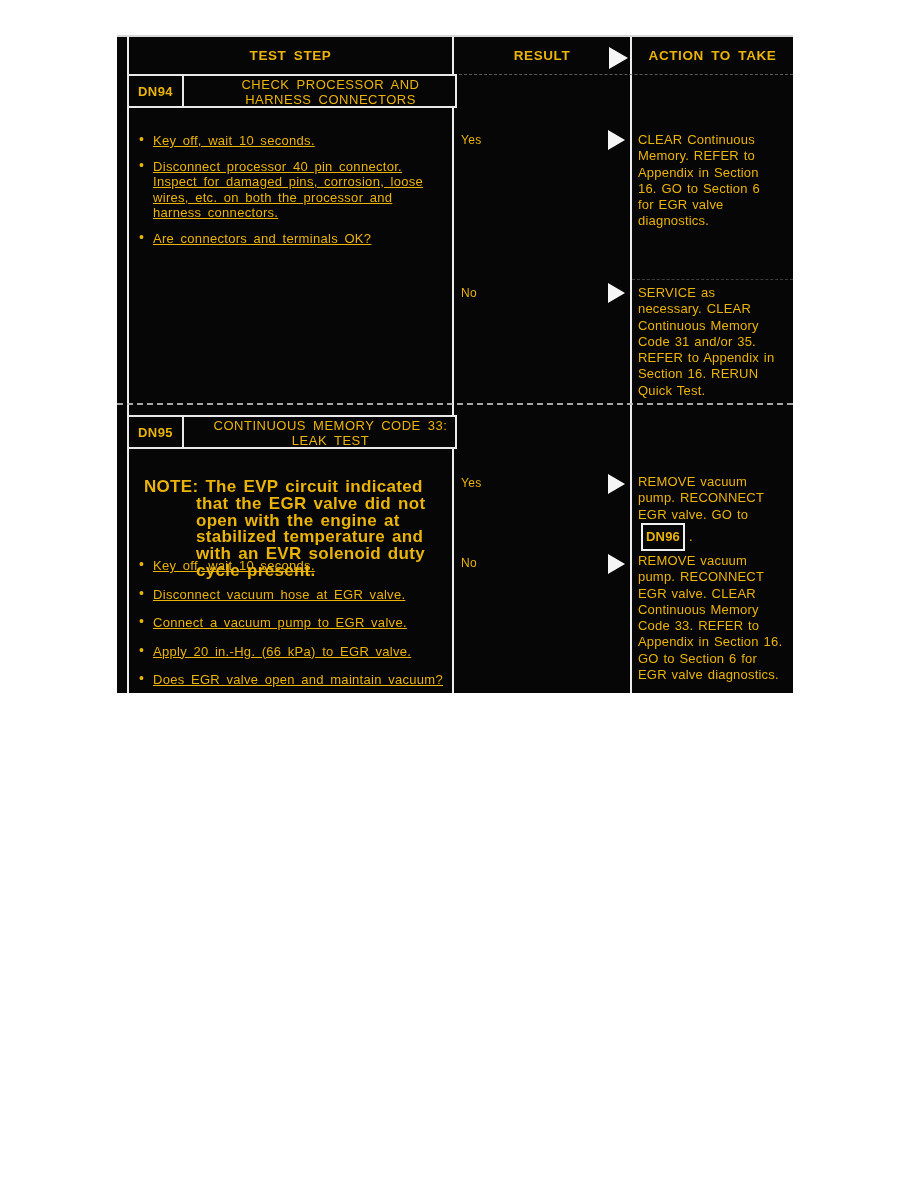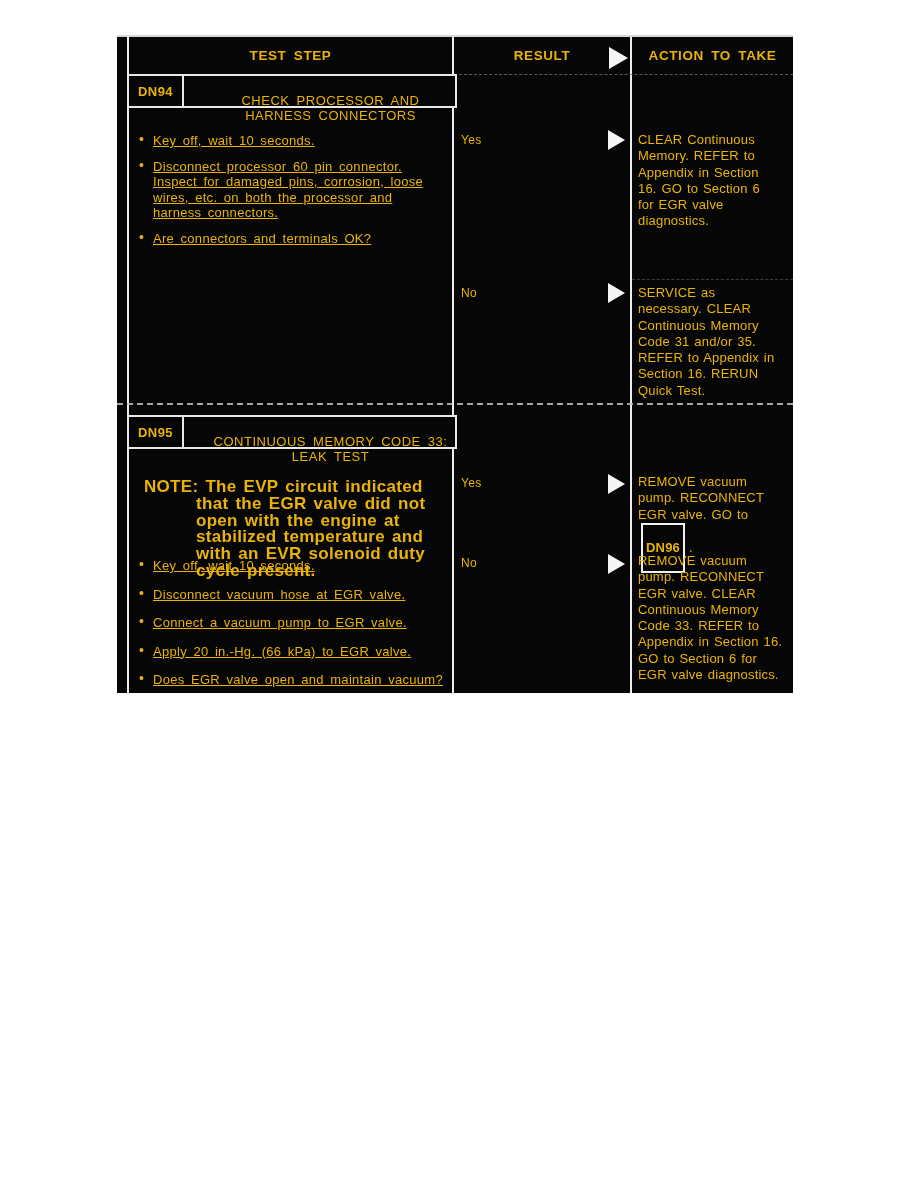--- a/index.html
+++ b/index.html
@@ -37,21 +37,21 @@
   .tri.a2n { left:491px; top:517px; }
   
   .step-row { position:absolute; left:10px; width:330px; height:34px;
               border:2px solid #e8e8e8; background:#060606; display:flex; box-sizing:border-box;text-align:center; }
   .step-row.s1 { top:37px; }
   .step-row.s2 { top:378px; }
   .step-id { width:53px; flex:0 0 53px; border-right:2px solid #e8e8e8;
              display:flex; align-items:center; justify-content:center;
              font-weight:bold; font-size:13px; letter-spacing:.4px; }
   .step-title { flex:1; padding:1px 4px 0 26px; font-size:13px; line-height:15px;
-                letter-spacing:.5px; word-spacing:3px;margin-top:16px; }
+                letter-spacing:.5px; word-spacing:3px; }
   
   .bullets { position:absolute; left:22px; width:307px; margin:0; padding:0; list-style:none;
              font-size:13px; line-height:15.5px; letter-spacing:.3px; word-spacing:2.5px; }
   .bullets.b1 { top:96px; }
   .bullets.b2 { top:521px; }
   .bullets li { position:relative; padding-left:14px;text-decoration:underline; }
   .bullets.b1 li { margin-bottom:10px; }
   .bullets.b2 li { margin-bottom:13px; }
   .bullets li::before { content:"\2022"; position:absolute; left:0; top:-1px; font-size:14px; }
   .note { position:absolute; left:23px; top:438px; width:303px; margin:4px;
@@ -63,21 +63,21 @@
   .res-label.y1 { top:96px; }
   .res-label.n1 { top:249px; }
   .res-label.y2 { top:439px; }
   .res-label.n2 { top:519px; }
   .action { position:absolute; left:521px; font-size:13px; line-height:16.3px;
             letter-spacing:.2px; word-spacing:1px; }
   .action.act1y { top:95px;  width:128px; }
   .action.act1n { top:248px; width:138px; }
   .action.act2y { top:437px; width:128px; }
   .action.act2n { top:516px; width:146px; }
-  .ref-box { display:inline-block; border:2px solid #f0f0f0; padding:16px 3px;
+  .ref-box { display:inline-block; border:2px solid #f0f0f0; padding:5px 3px;
              font-weight:bold; margin:0 4px 0 3px; line-height:14px; }
 </style>
 </head>
 <body>
 
 <div class="page">
   <div class="diag-table">
 
     <div class="vline left"></div>
     <div class="vline d1"></div>
@@ -91,21 +91,21 @@
     <div class="tri hdr-tri"></div>
     <div class="hdr h-action">ACTION TO TAKE</div>
 
     <div class="step-row s1">
       <div class="step-id">DN94</div>
       <div class="step-title">CHECK PROCESSOR AND HARNESS CONNECTORS</div>
     </div>
 
     <ul class="bullets b1">
       <li>Key off, wait 10 seconds.</li>
-      <li>Disconnect processor 60 pin connector. Inspect for damaged pins, corrosion, loose wires, etc. on both the processor and harness connectors.</li>
+      <li>Disconnect processor 40 pin connector. Inspect for damaged pins, corrosion, loose wires, etc. on both the processor and harness connectors.</li>
       <li>Are connectors and terminals OK?</li>
     </ul>
 
     <div class="res-label y1">Yes</div>
     <div class="tri a1y"></div>
     <div class="action act1y">CLEAR Continuous Memory. REFER to Appendix in Section 16. GO to Section 6 for EGR valve diagnostics.</div>
 
     <div class="res-label n1">No</div>
     <div class="tri a1n"></div>
     <div class="action act1n">SERVICE as necessary. CLEAR Continuous Memory Code 31 and/or 35. REFER to Appendix in Section 16. RERUN Quick Test.</div>

